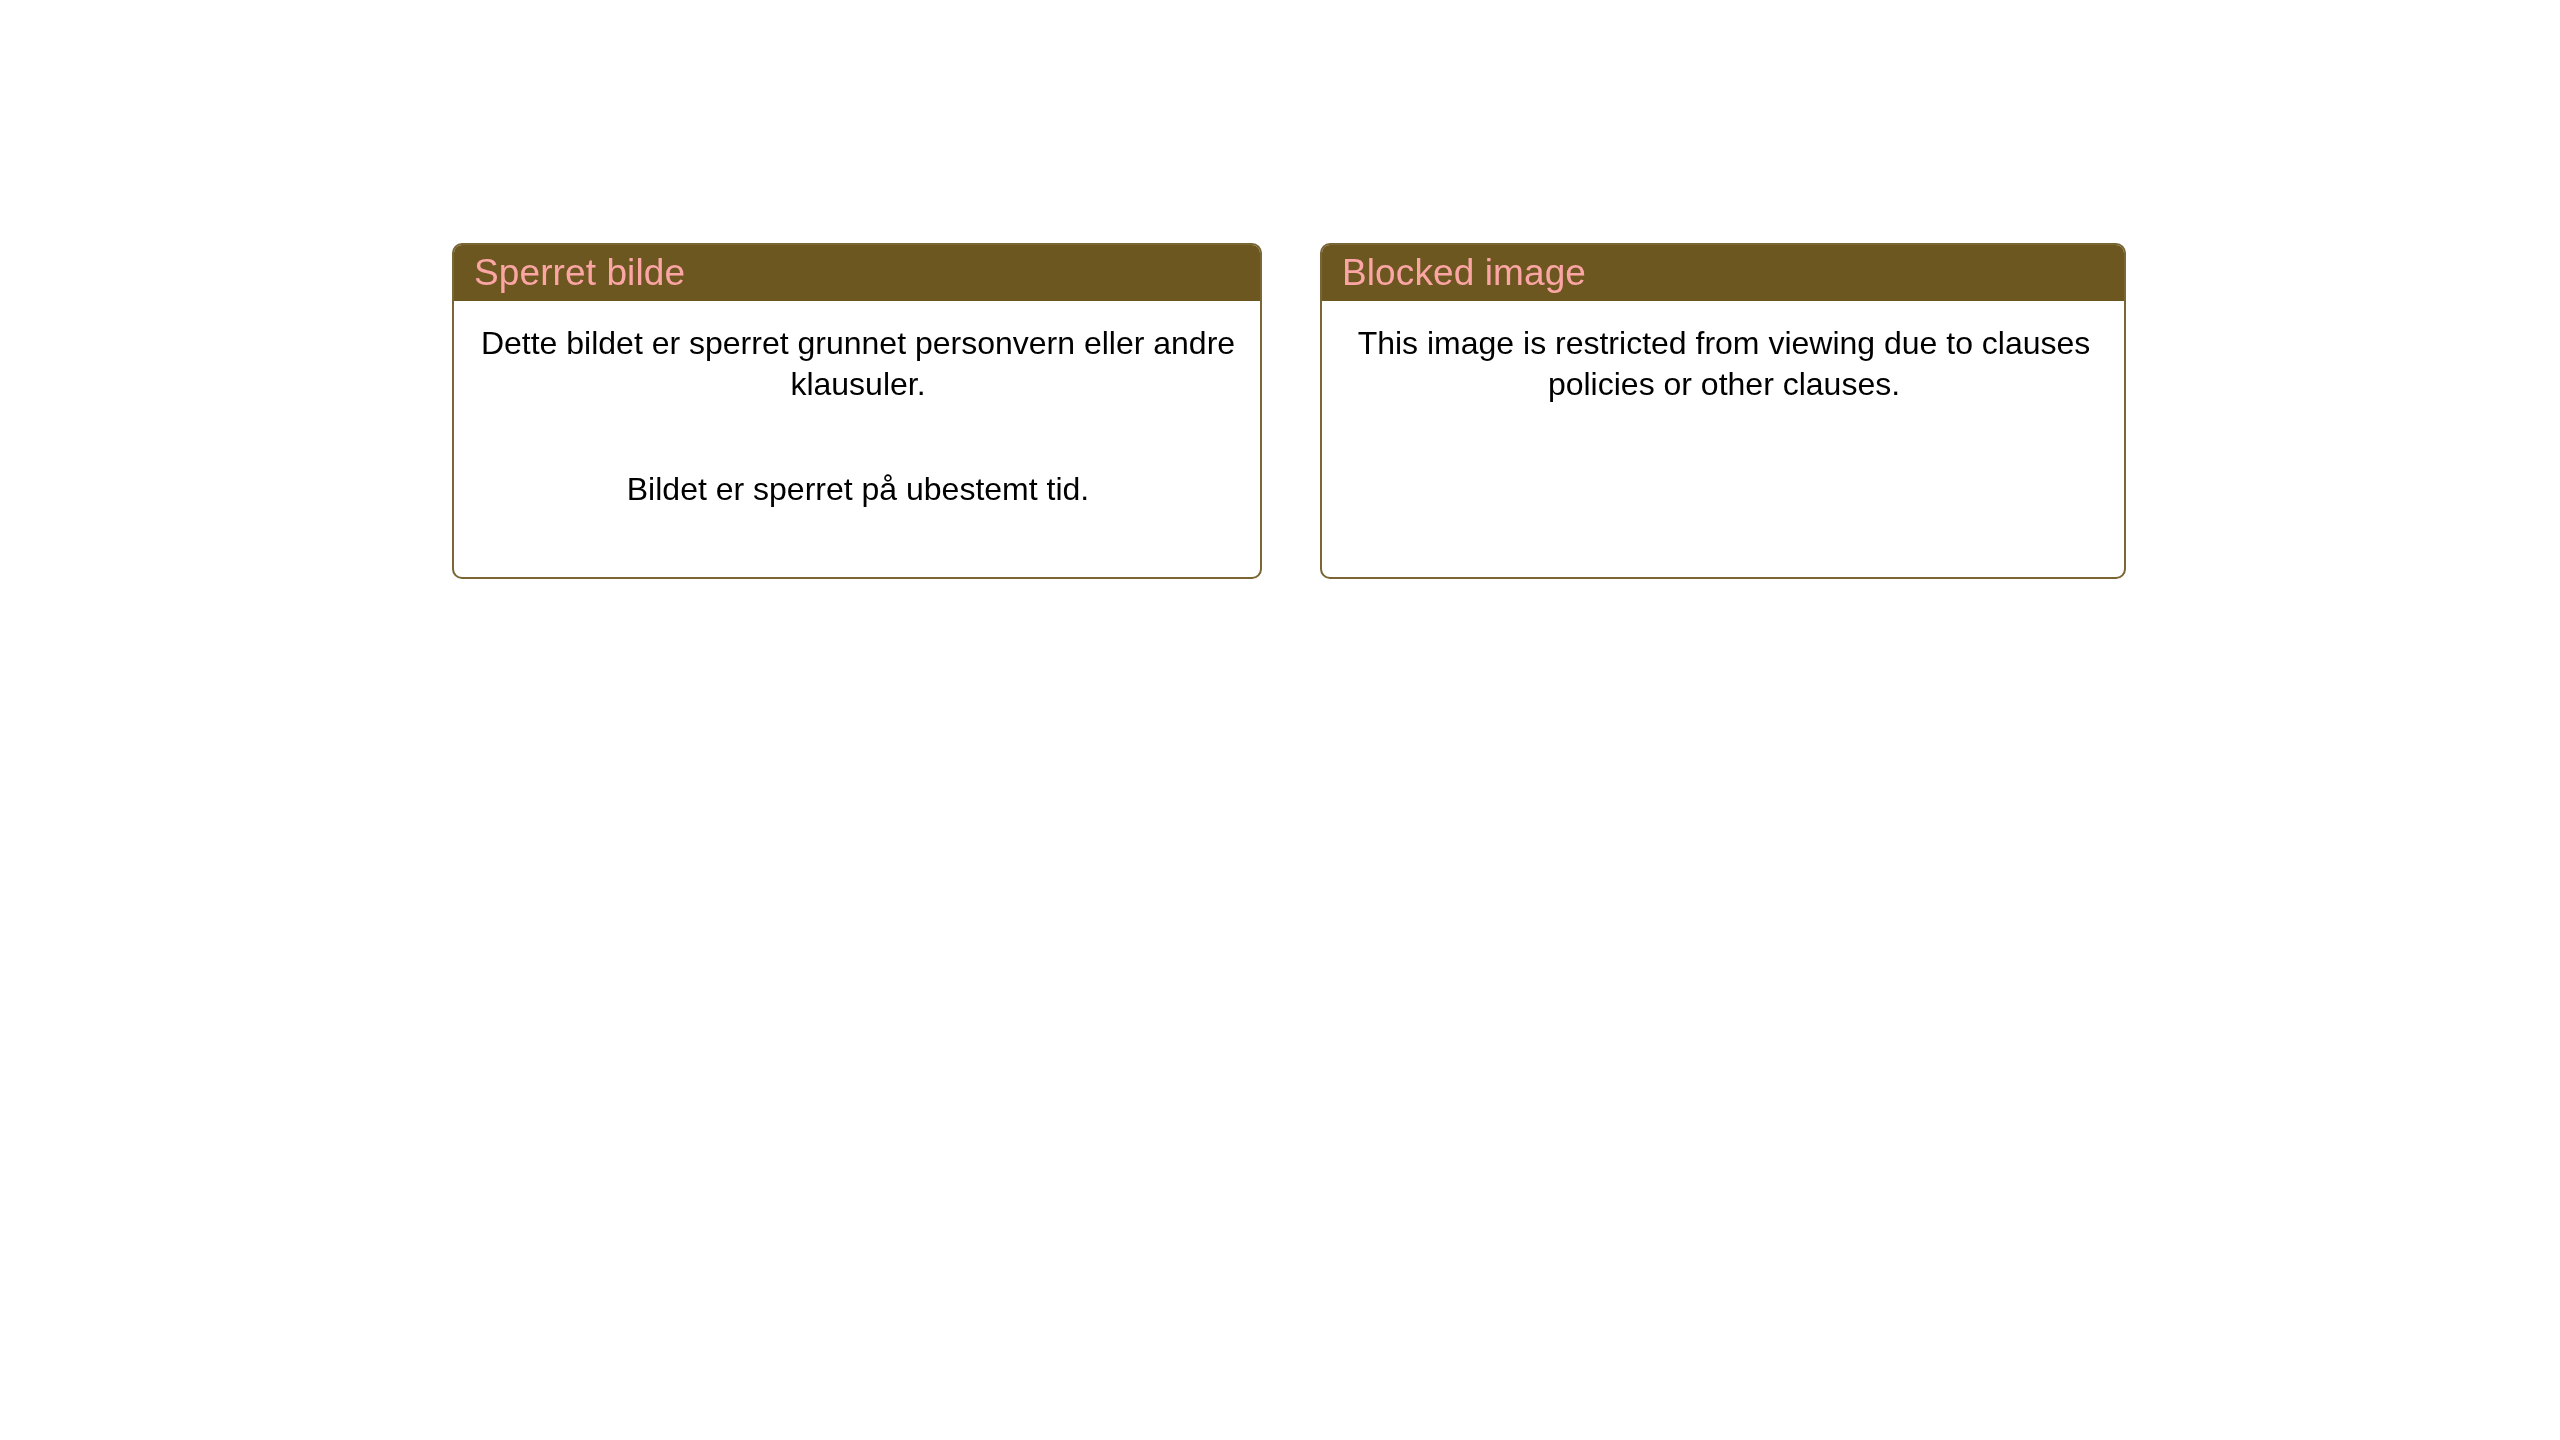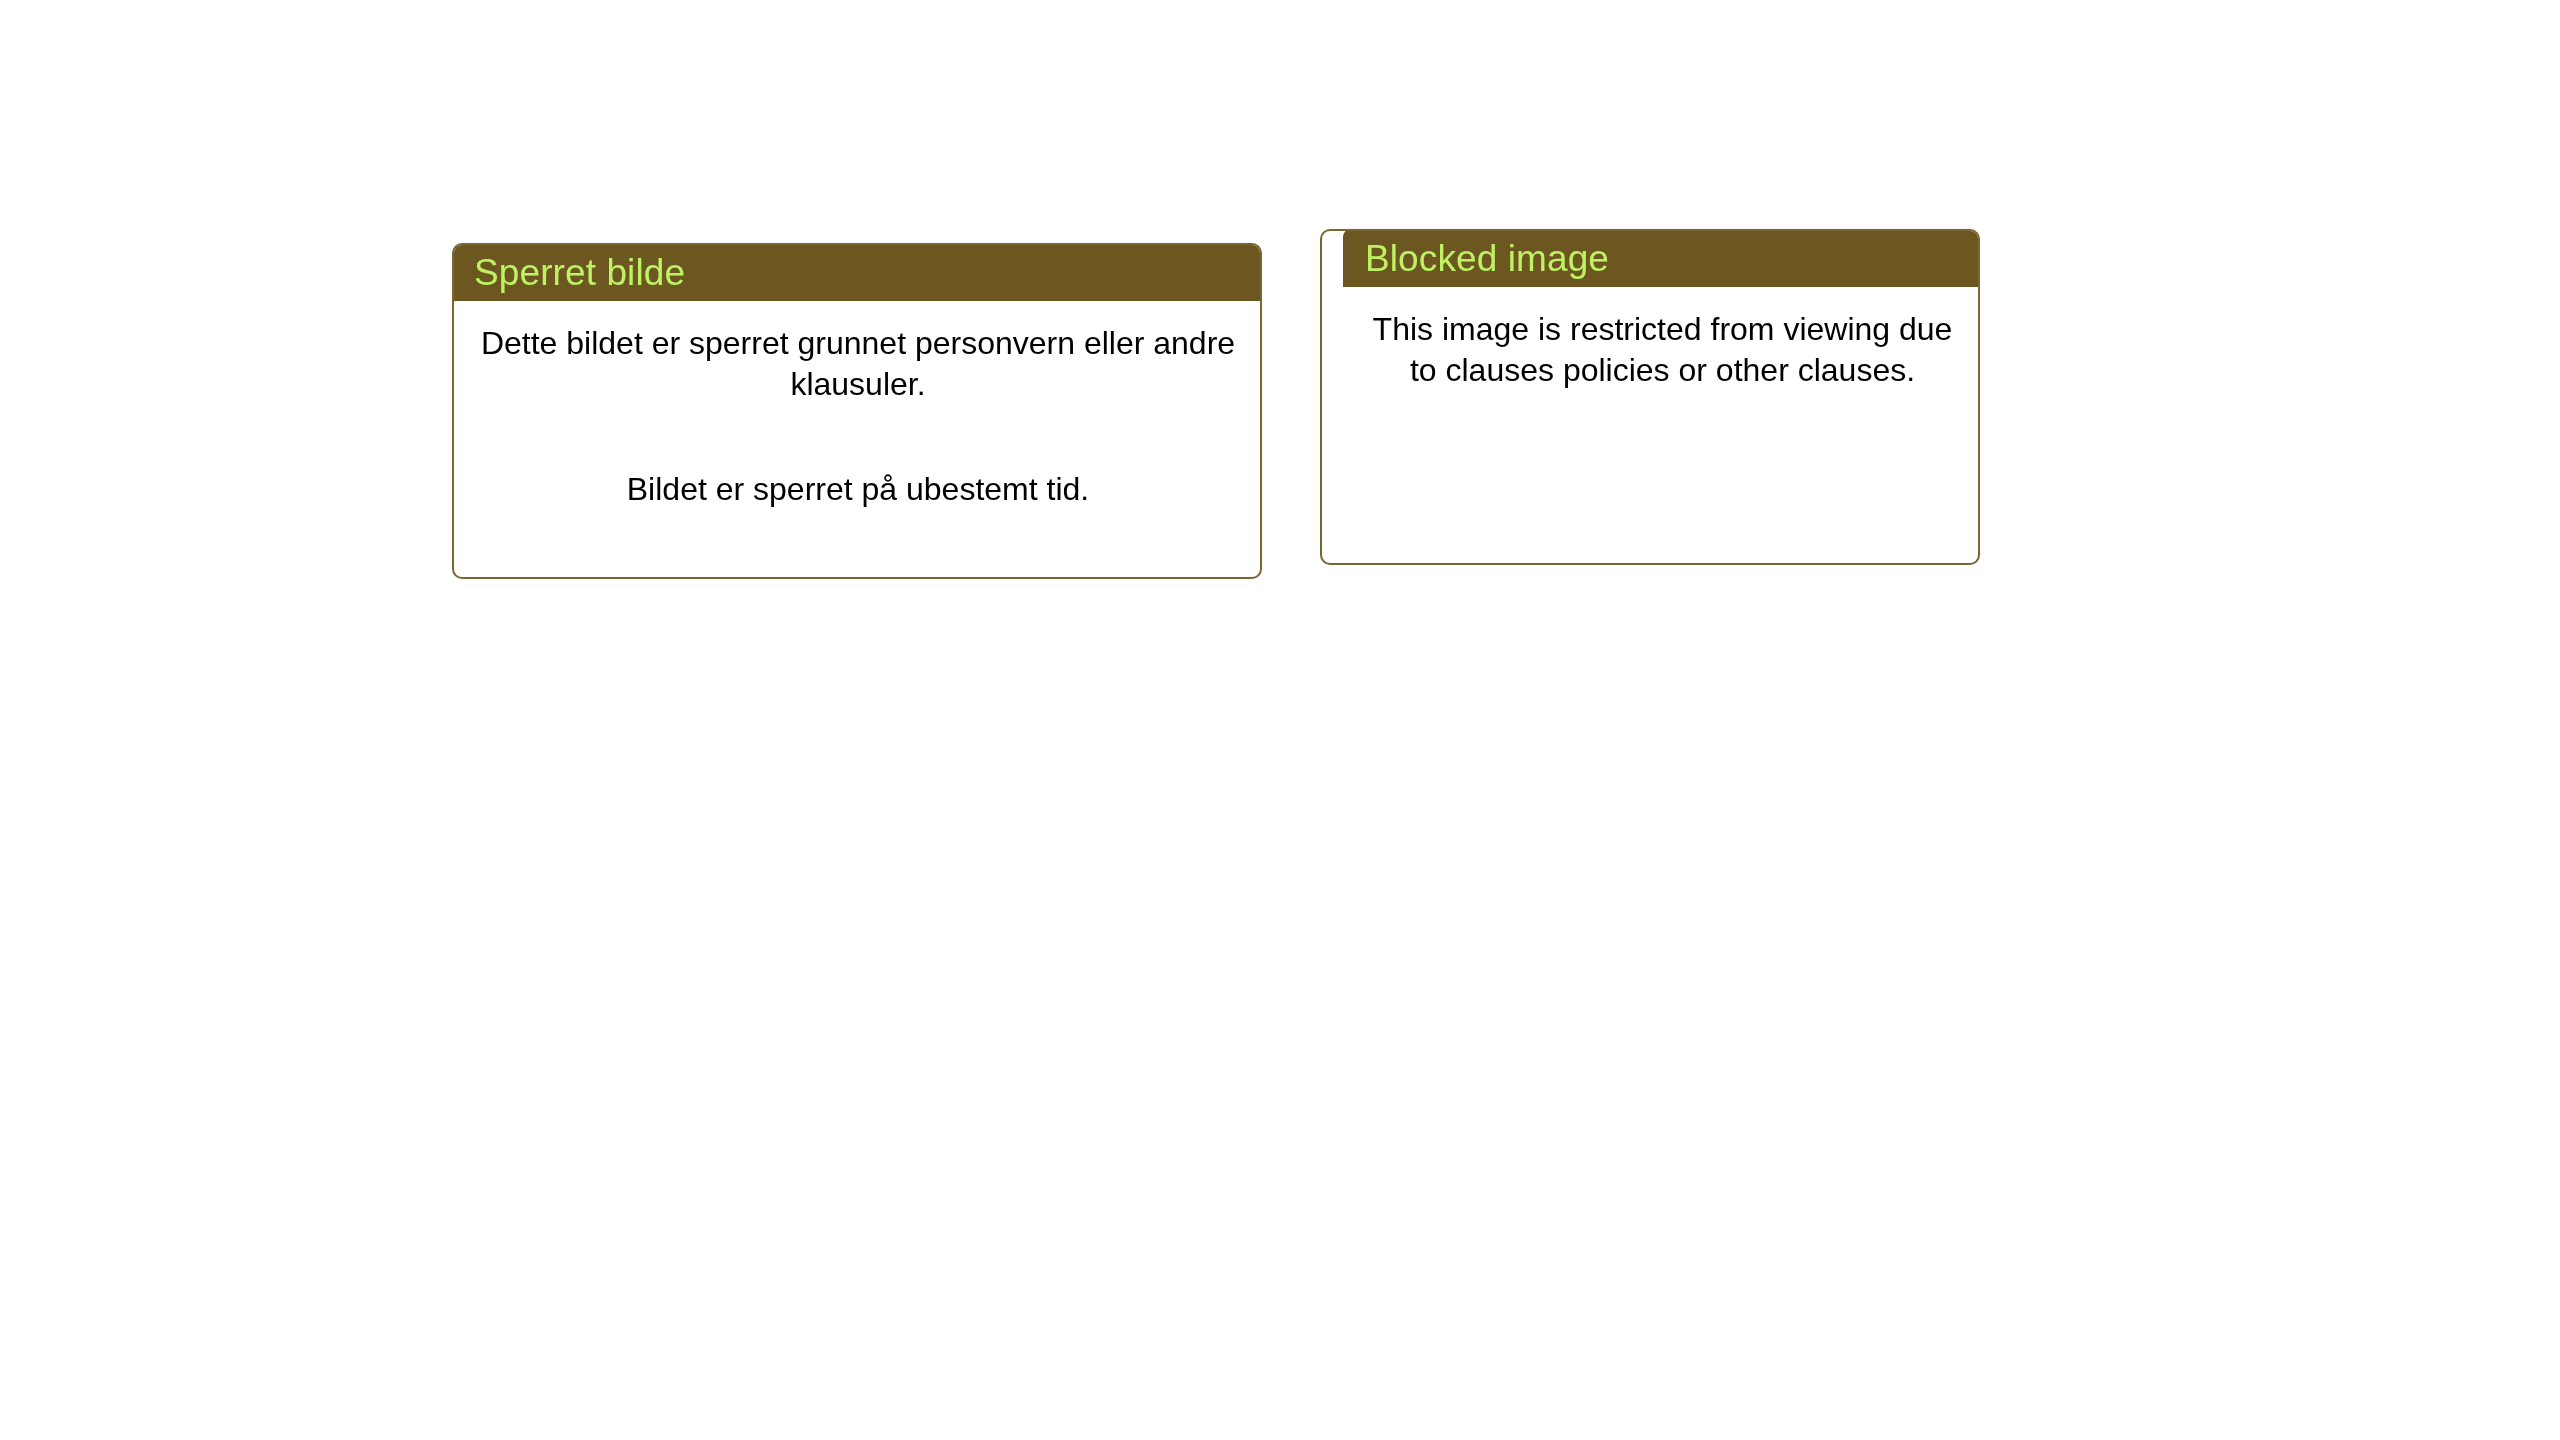--- a/index.html
+++ b/index.html
@@ -31,21 +31,21 @@
     height: 58px;
     display: flex;
     align-items: center;
     padding: 0 0 0 22px;
     margin: -2px -2px 0 -2px;
     border-top-left-radius: 8px;
     border-top-right-radius: 8px;
   }
 
   .card-title {
-    color: #bef264;
+    color: #fca5a5;
     font-size: 37px;
     font-weight: 400;
     line-height: 1;
     letter-spacing: 0.1px;
     white-space: nowrap;
   }
 
   .card-body {
     box-sizing: border-box;
     padding: 22px 22px 18px 24px;
@@ -67,24 +67,23 @@
   
   #card-blocked-no {
     left: 452px;
     top: 243px;
     width: 810px;
     height: 336px;
   }
 
   #card-blocked-en {
     left: 1320px;
-    top: 229px;
-    width: 660px;
+    top: 243px;
+    width: 806px;
     height: 336px;
-    padding-left: 23px;
   }
 </style>
 </head>
 <body>
 
 <div class="card" id="card-blocked-no">
   <div class="card-header">
     <span class="card-title">Sperret bilde</span>
   </div>
   <div class="card-body">

